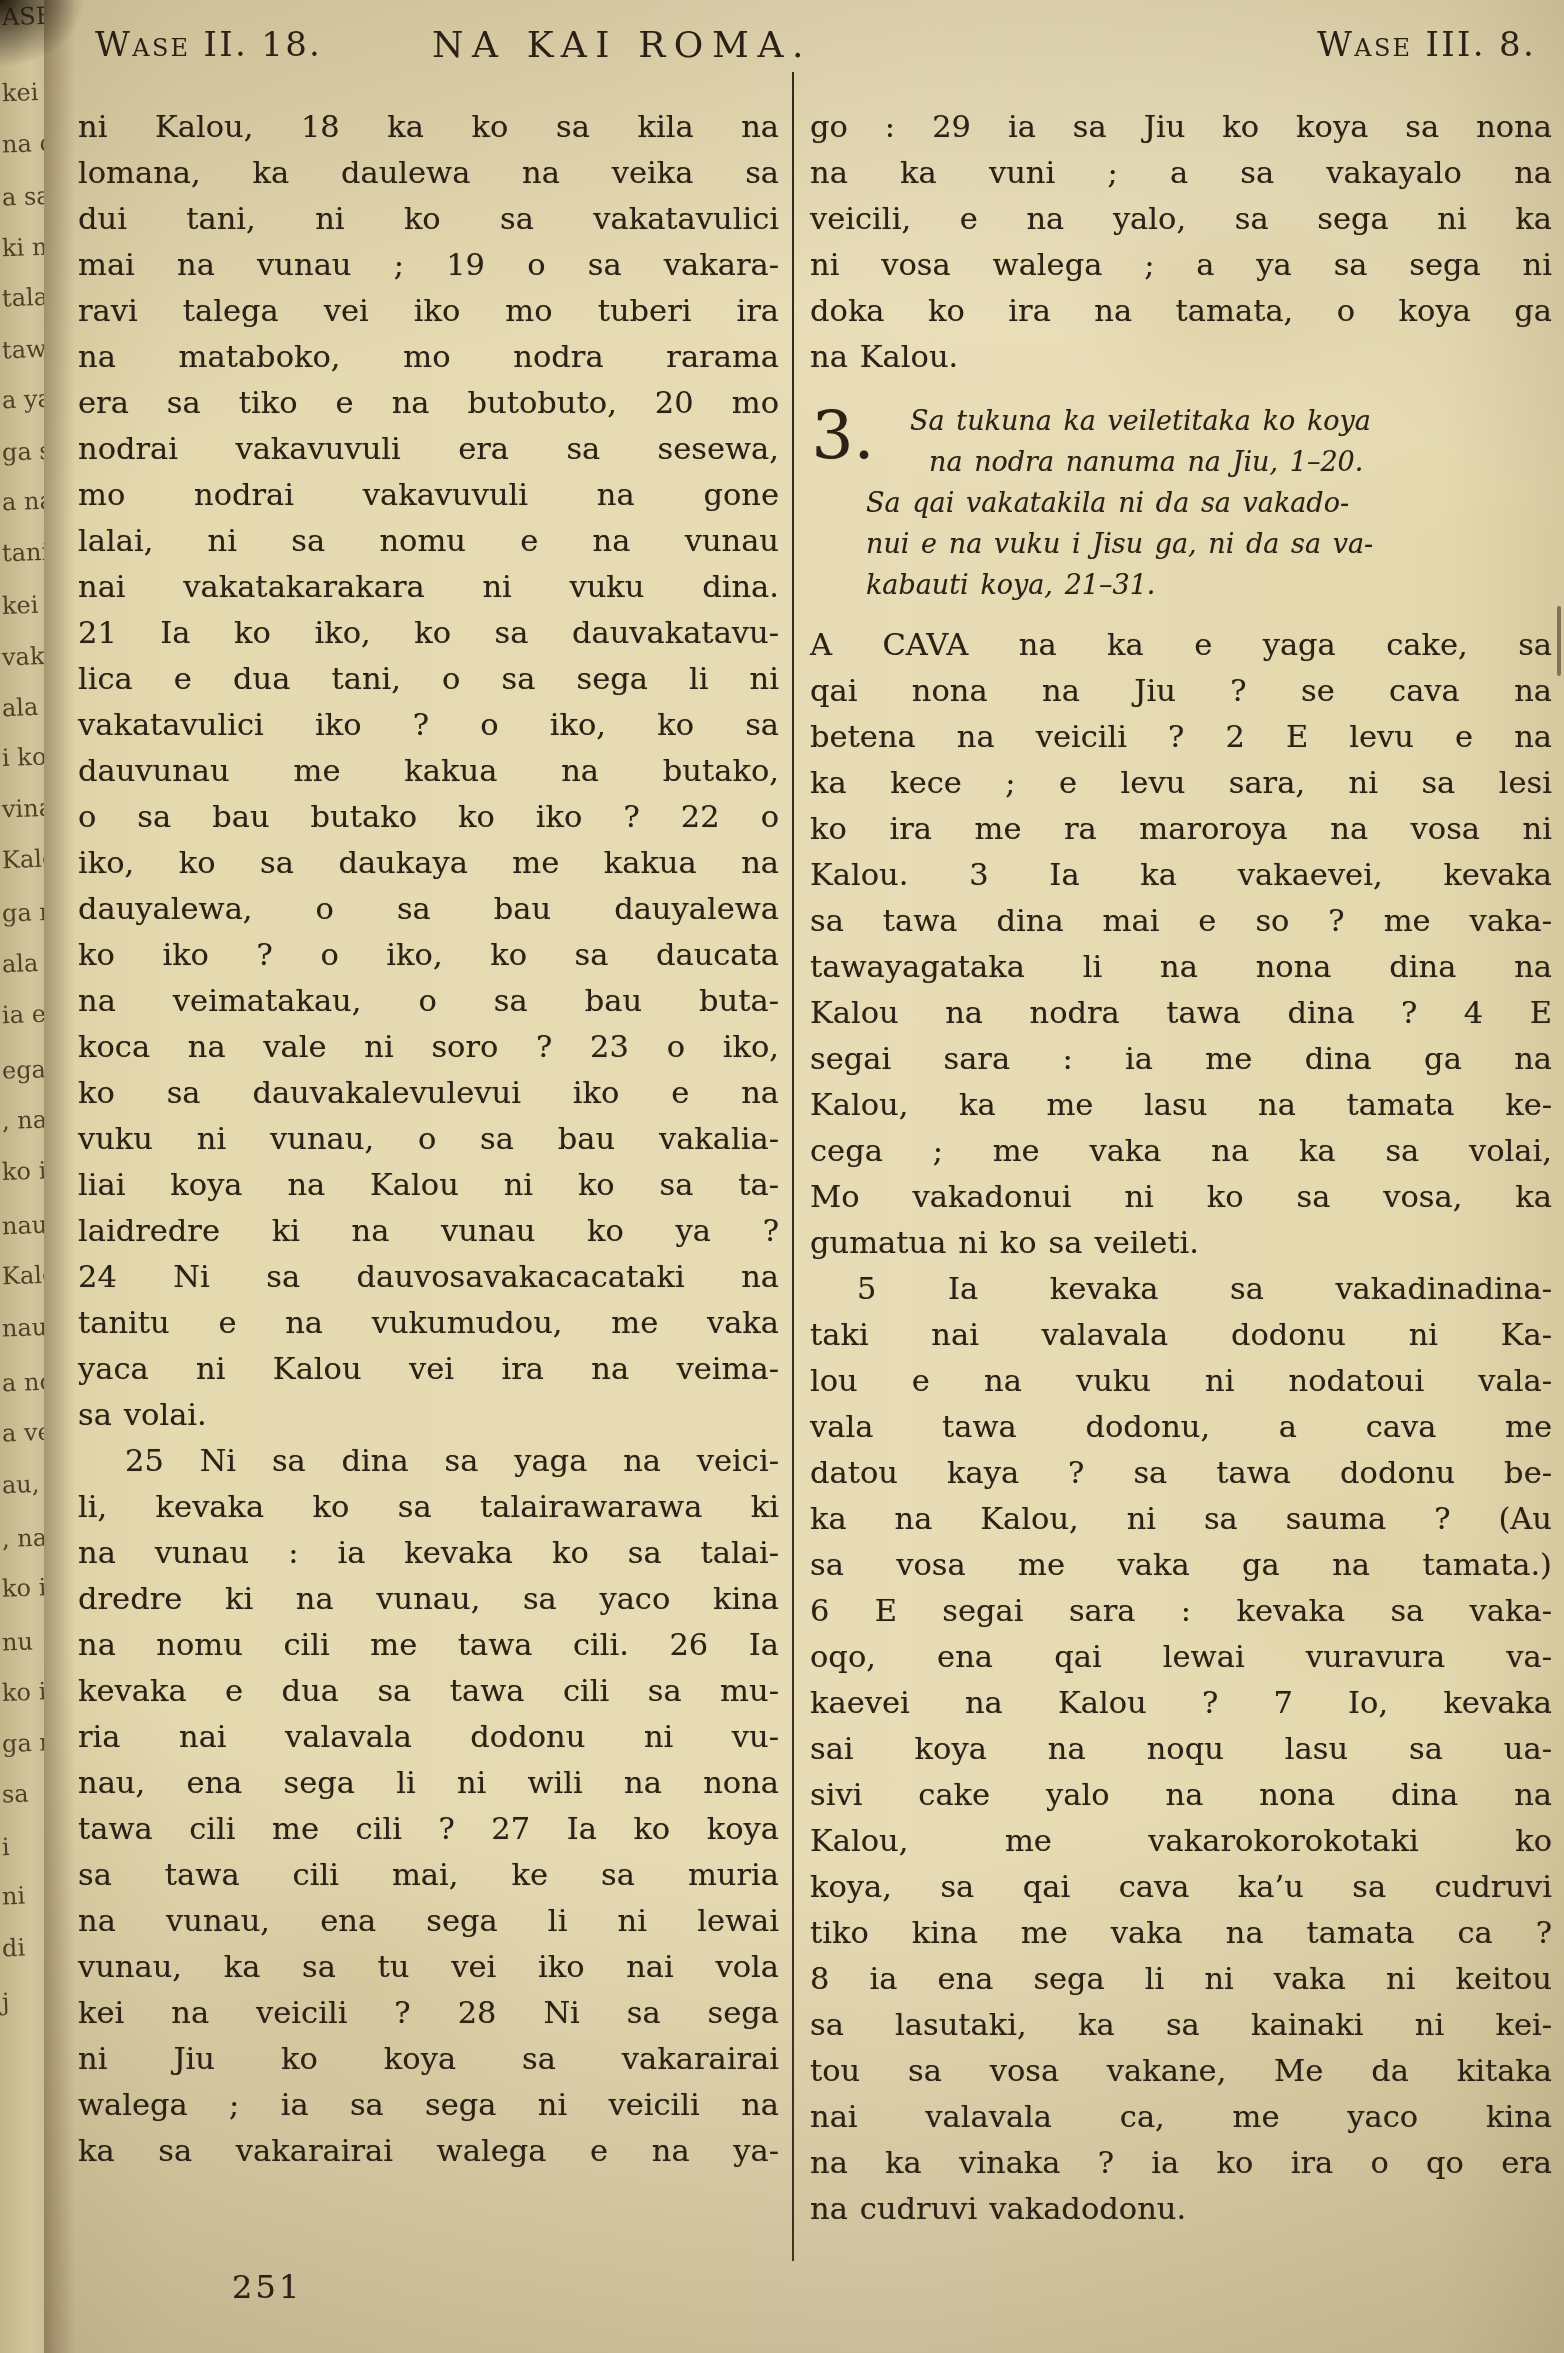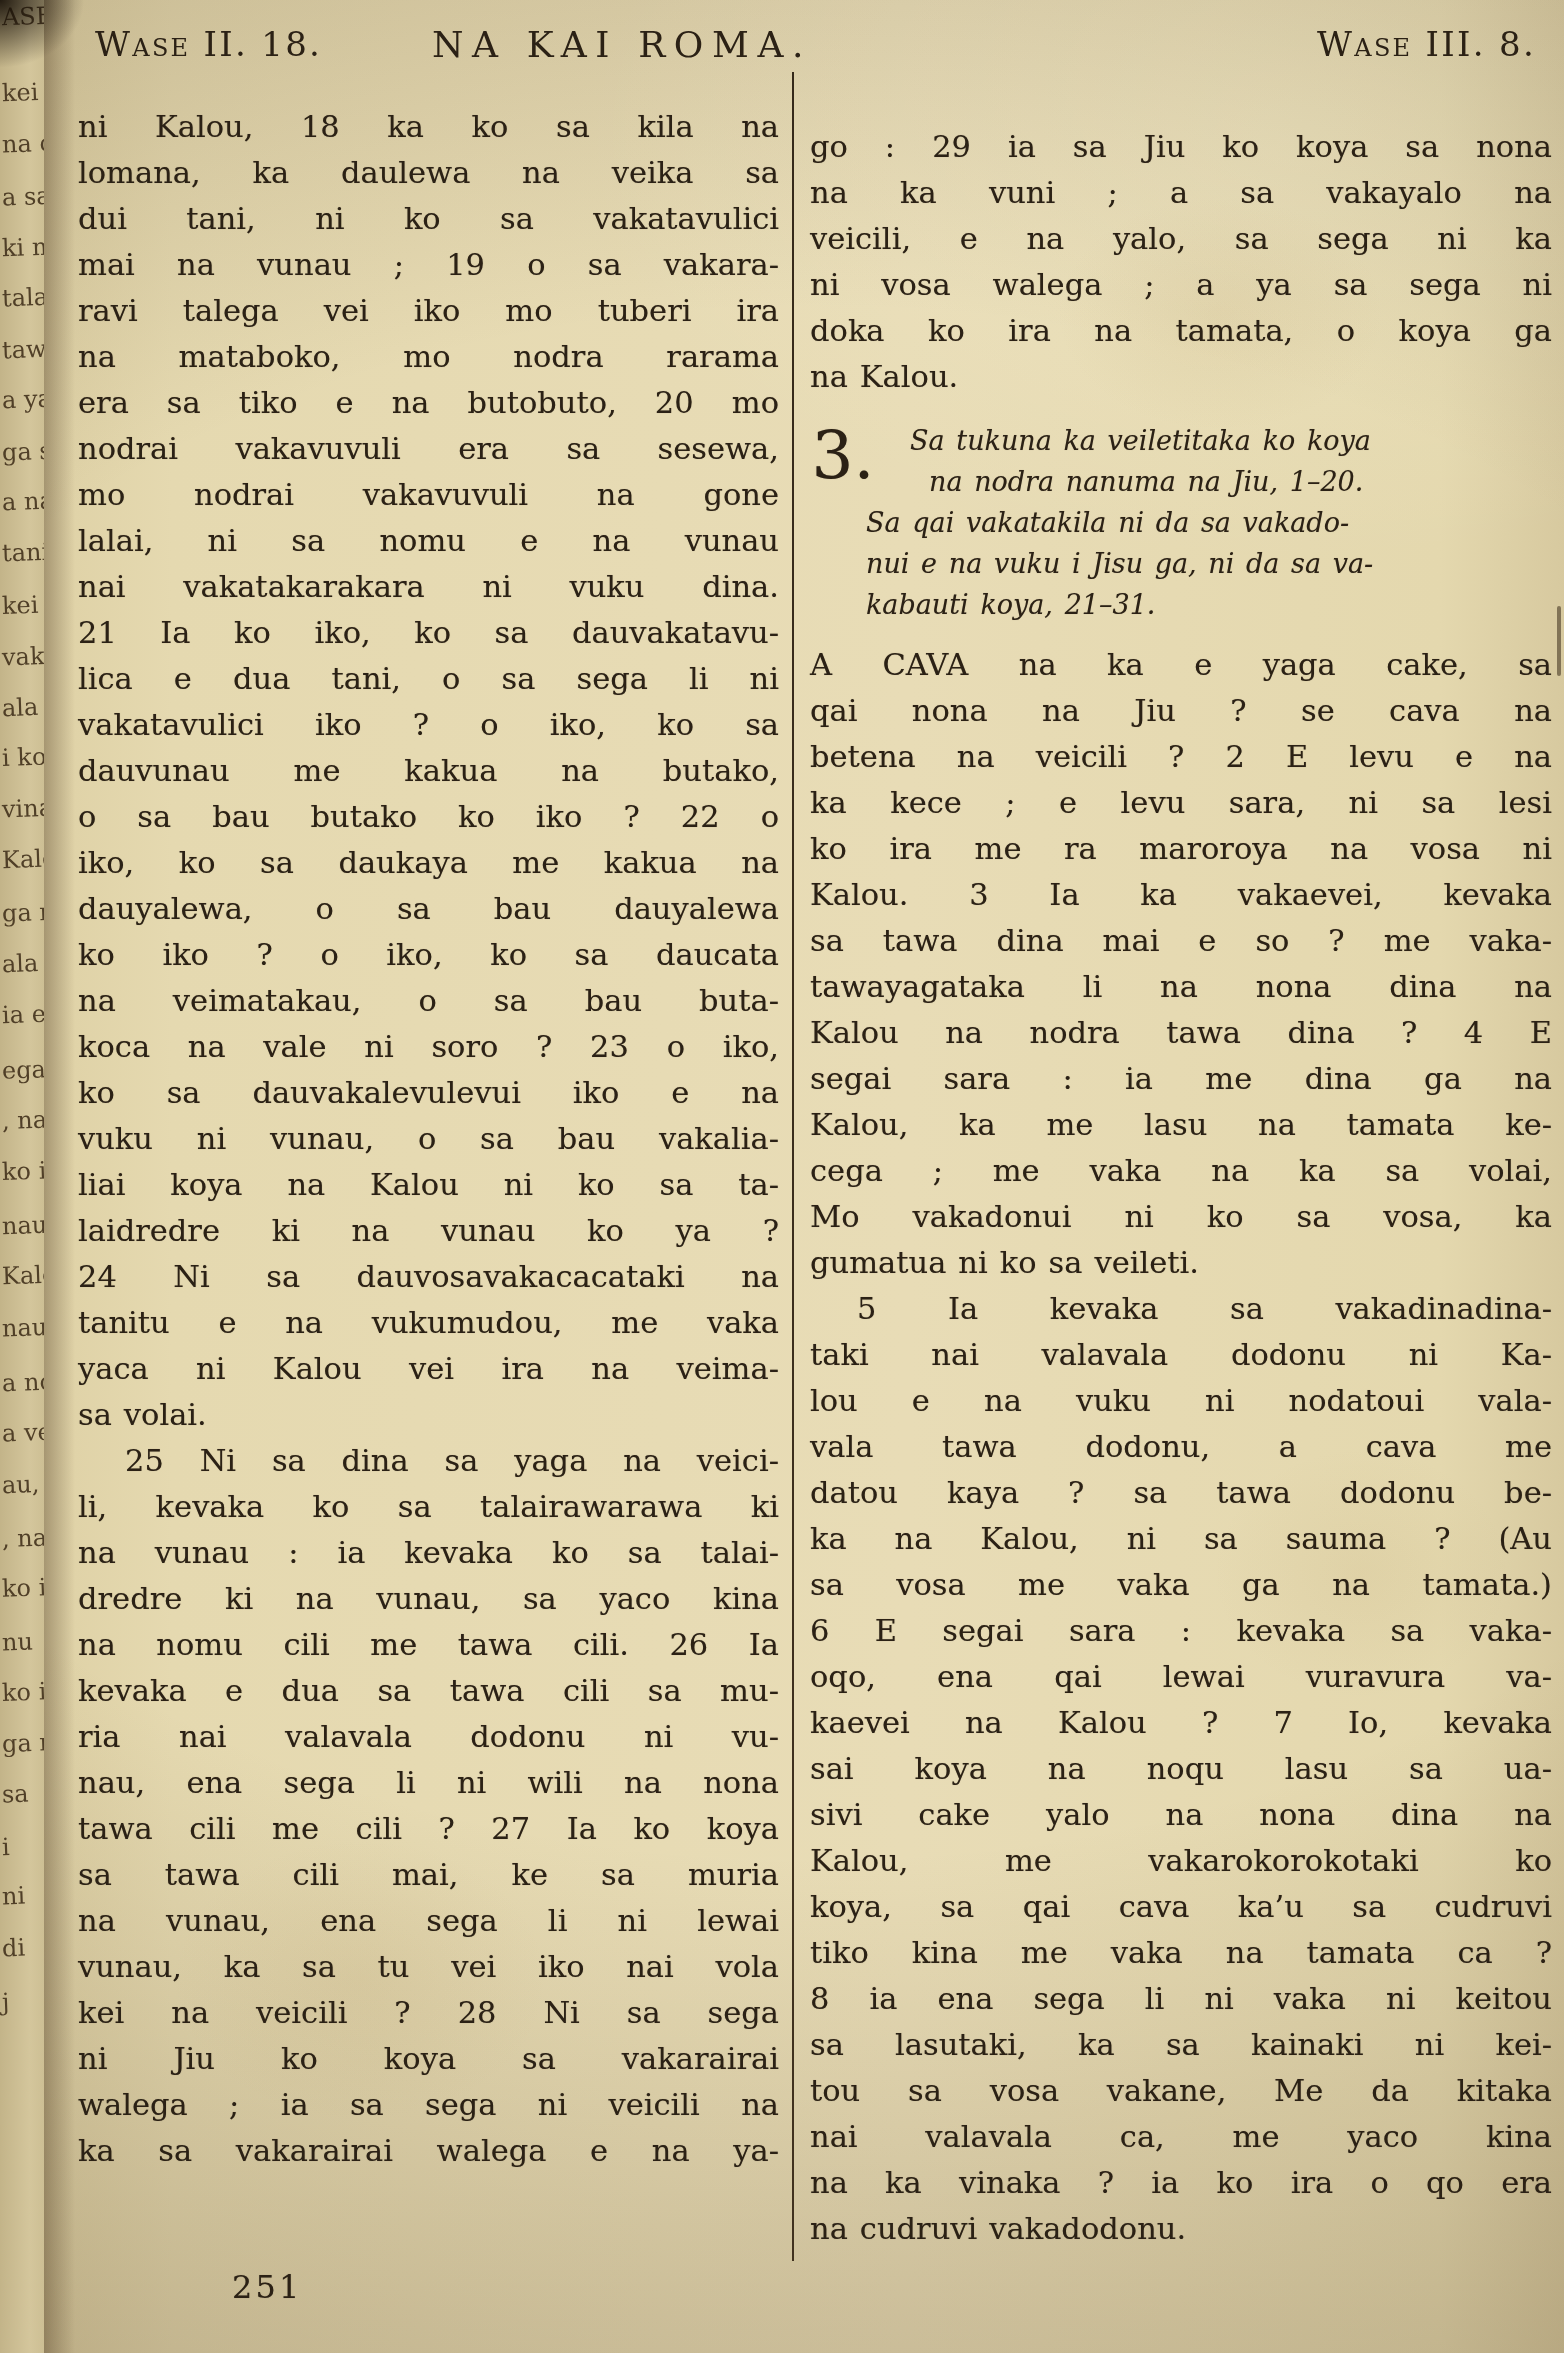--- a/index.html
+++ b/index.html
@@ -49,21 +49,21 @@
   .hdr-center{left:622px;transform:translateX(-50%);font-size:36px;letter-spacing:8.6px;}
   .hdr-right{right:29px;}
 
   .divider{
     position:absolute;left:792px;top:72px;width:2.3px;height:2189px;
     background:linear-gradient(var(--divider,#35291a),#41321f);
   }
 
   .col{position:absolute;top:104px;}
   .col-left{left:78px;width:701px;}
-  .col-right{left:810px;width:742px;margin-top:20px;}
+  .col-right{left:810px;width:742px;}
 
   .line{
     font-size:30.5px;line-height:46px;word-spacing:2.3px;
     text-align:justify;text-align-last:justify;
     text-shadow:0 0 0.8px rgba(43,33,21,.35);
   }
   .line.indent{text-indent:47px;}
   .line.final{text-align-last:left;}
 
   .chapter{position:relative;margin:20.3px 0 17px 0;}

